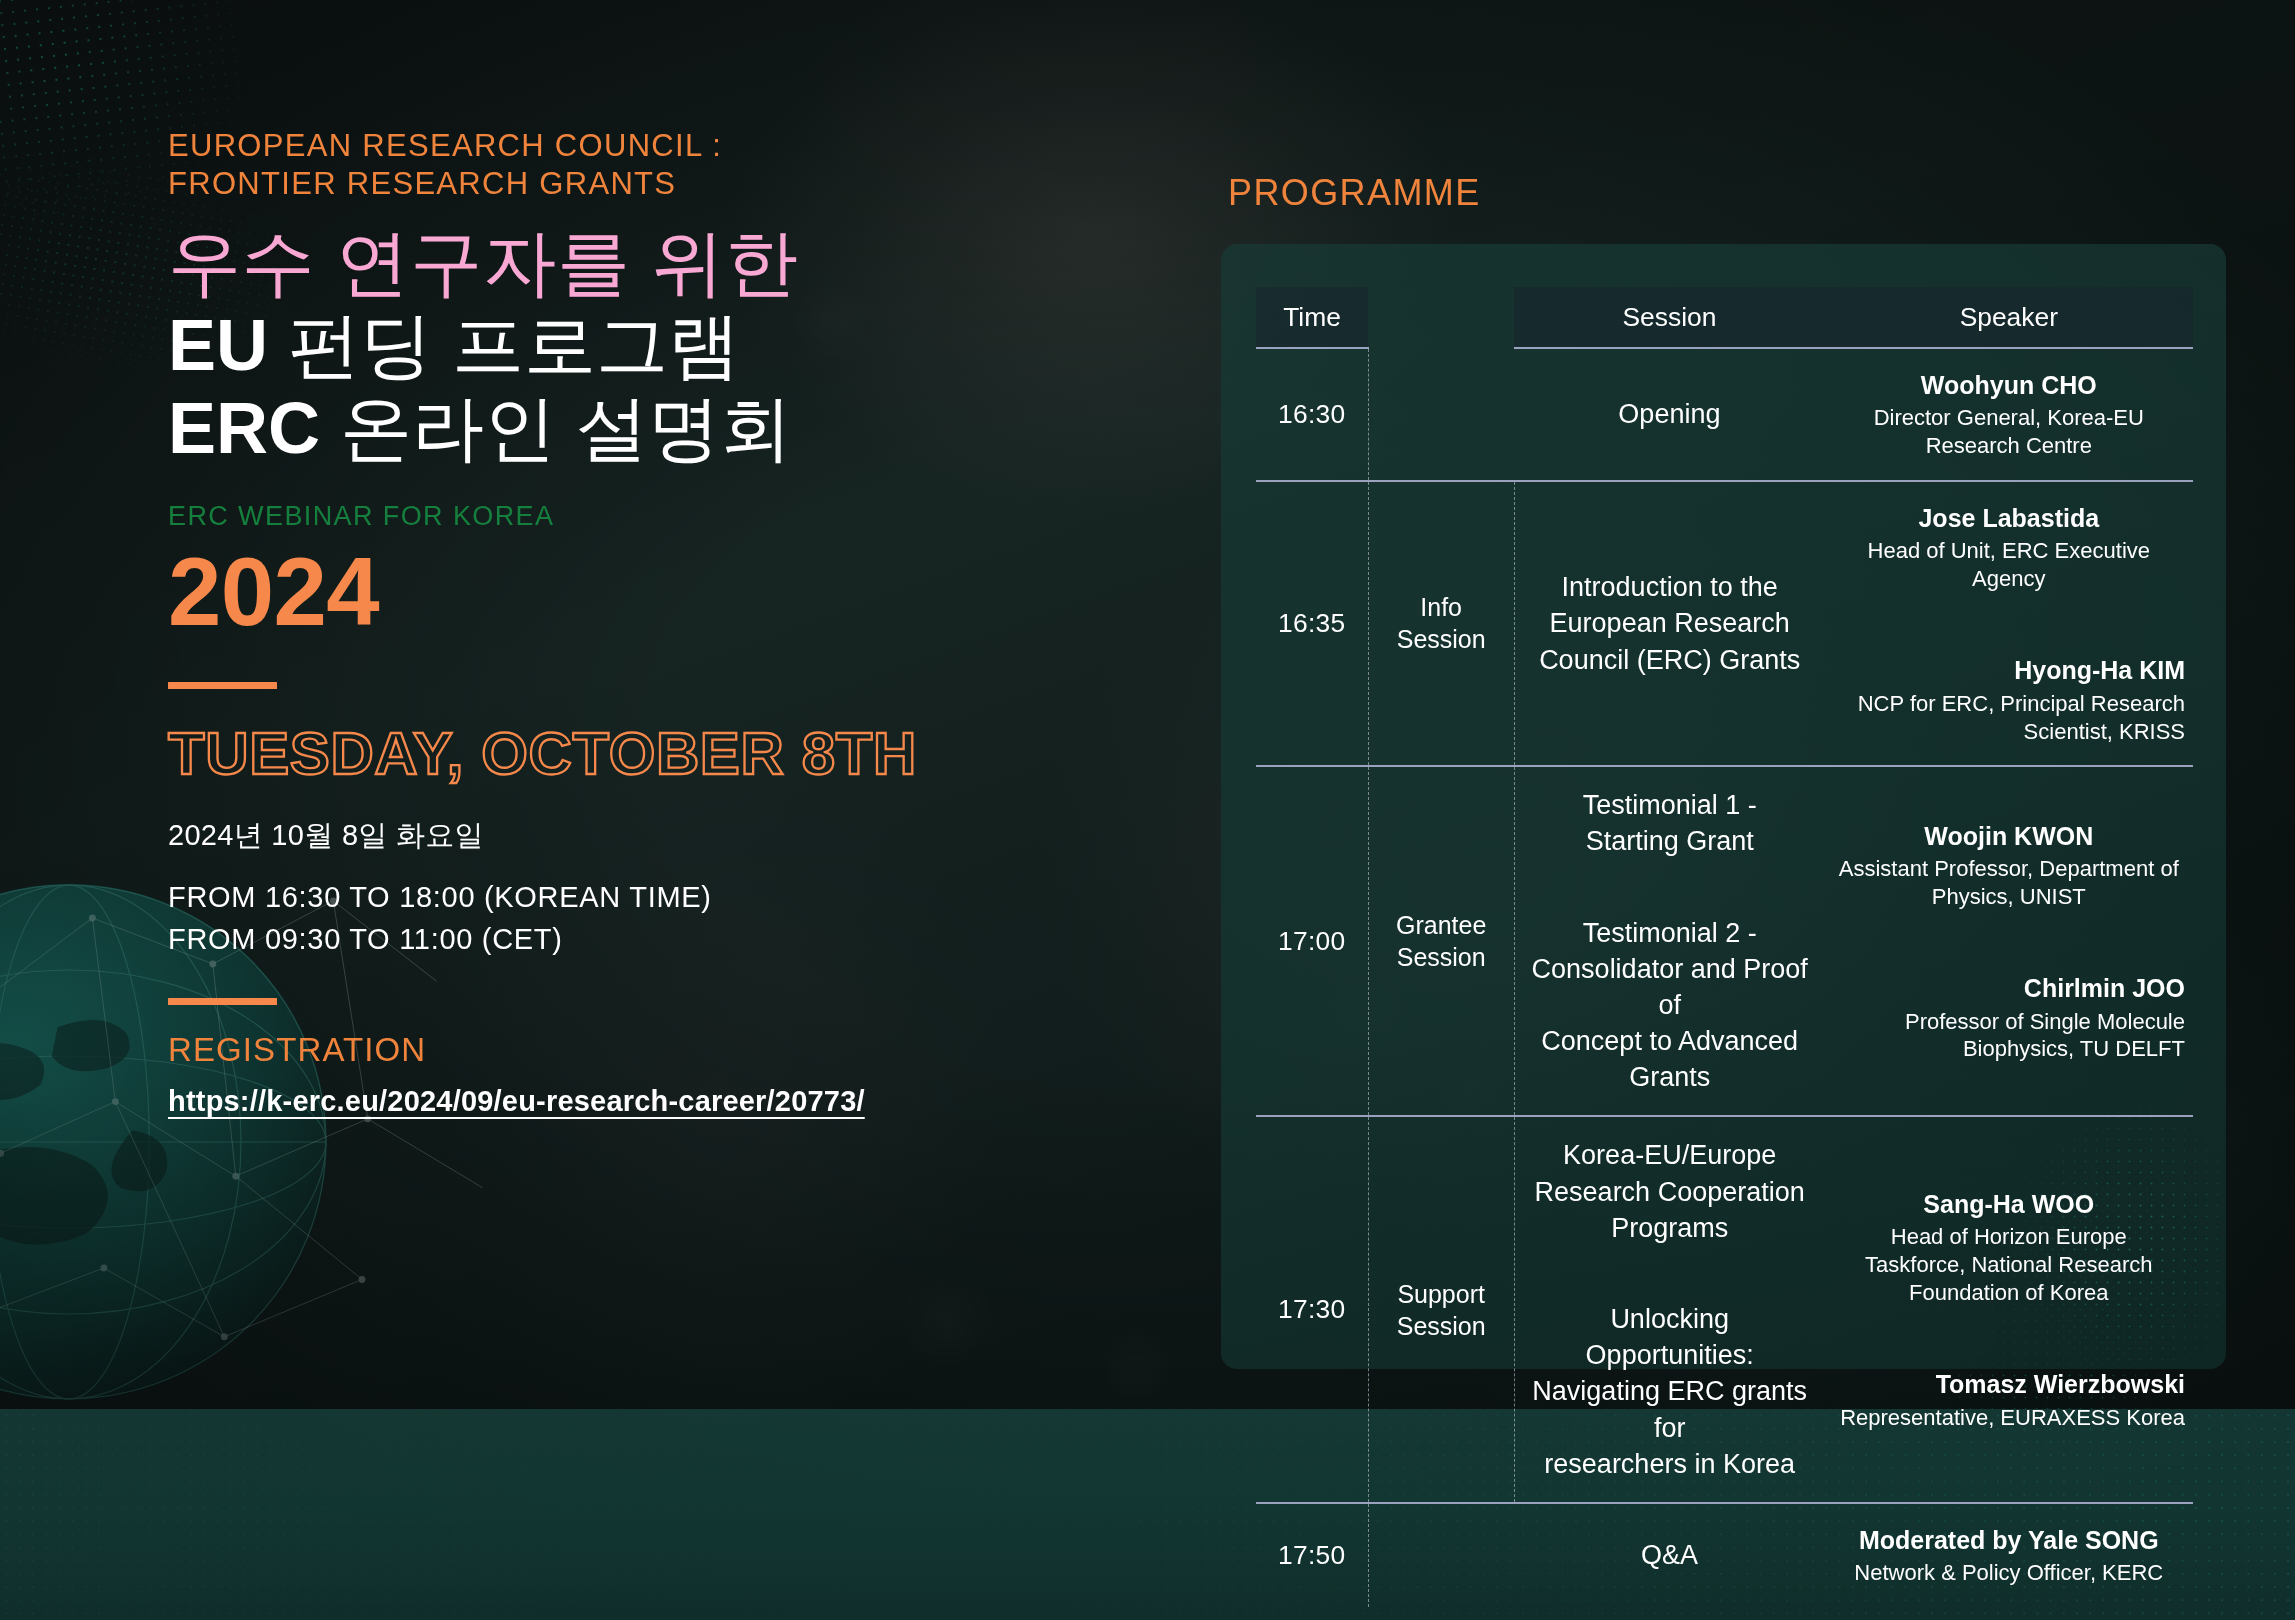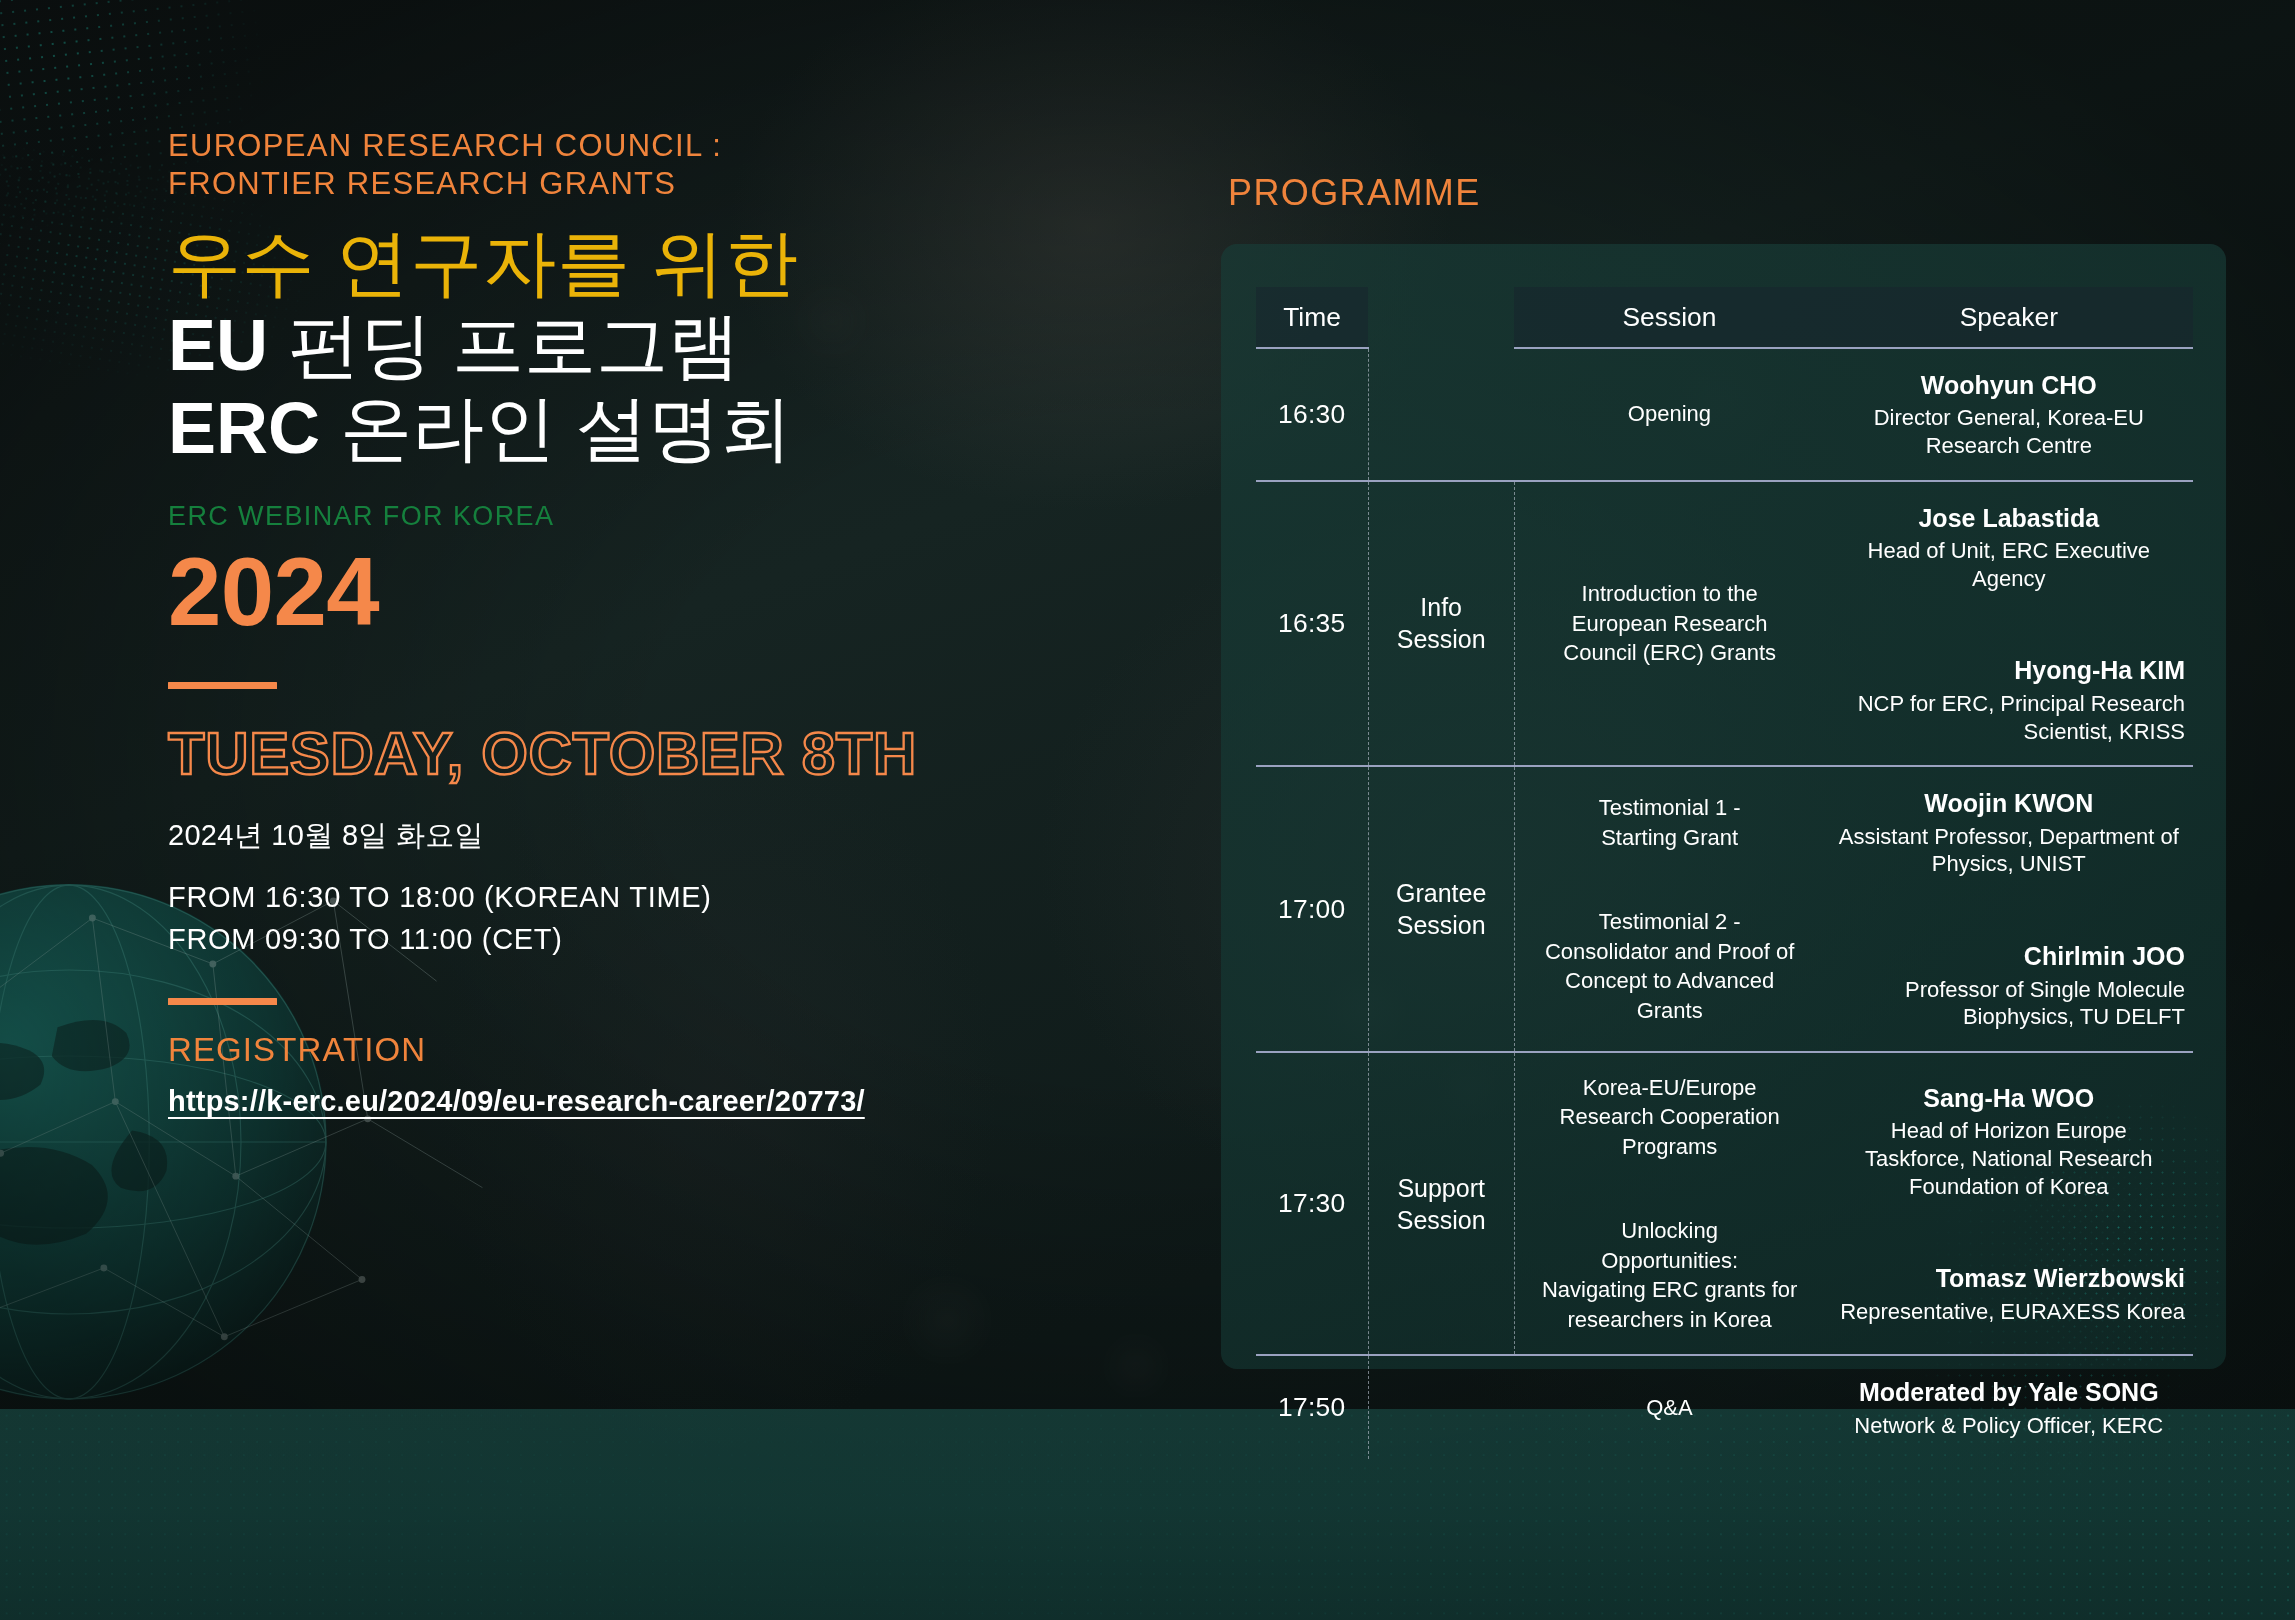--- a/index.html
+++ b/index.html
@@ -91,21 +91,21 @@
 
   
   .left { position:absolute; left:168px; top:0; width:1010px; }
 
   .eyebrow{
     color:#F0843C; font-size:31px; letter-spacing:1.3px; line-height:1.24;
     font-weight:400; margin-top:127px; white-space:pre-line;
   }
   .ktitle{ margin-top:19.5px; }
   .ktitle .l1{
-    color:#eab308; font-size:73px; line-height:1.10; font-weight:400;
+    color:#f9a8d4; font-size:73px; line-height:1.10; font-weight:400;
     letter-spacing:0.6px;
   }
   .ktitle .l2, .ktitle .l3{
     color:#ffffff; font-size:72px; line-height:1.16; letter-spacing:0px;
   }
   .ktitle .lead{ font-weight:700; }
   .ktitle .kr{ font-weight:400; }
 
   .sub{
     color:#15803d; font-size:27px; letter-spacing:1.4px; margin-top:30px; font-weight:400;
@@ -178,21 +178,21 @@
 
   table.prog td{
     color:#ffffff; text-align:center; vertical-align:middle;
     padding:20px 8px;
     border-bottom:2.9px solid #9aa2c0;
   }
   table.prog tr:last-child td{ border-bottom:none; }
 
   td.time{ font-size:26.4px; letter-spacing:0.3px; }
   td.kind{ font-size:25px; line-height:1.28; border-left:1.1px dashed rgba(205,212,225,.55); }
-  td.sess{ font-size:22px; line-height:1.34; border-left:1.1px dashed rgba(205,212,225,.55); }
+  td.sess{ font-size:27px; line-height:1.34; border-left:1.1px dashed rgba(205,212,225,.55); }
   td.sess.nodash{ border-left:none; }
   td.spk{ font-size:23px; line-height:1.28; }
 
   .spk-name{ font-weight:700; font-size:25px; display:block; margin-bottom:3.4px; }
   .spk-role{ font-weight:400; font-size:22px; display:block; line-height:1.26; }
   .spk-block + .spk-block{ margin-top:62px;text-align:right; }
   .sess-block + .sess-block{ margin-top:55px; }
   .sess-head{ display:block; }
   .sess-sub{ display:block; }
 

